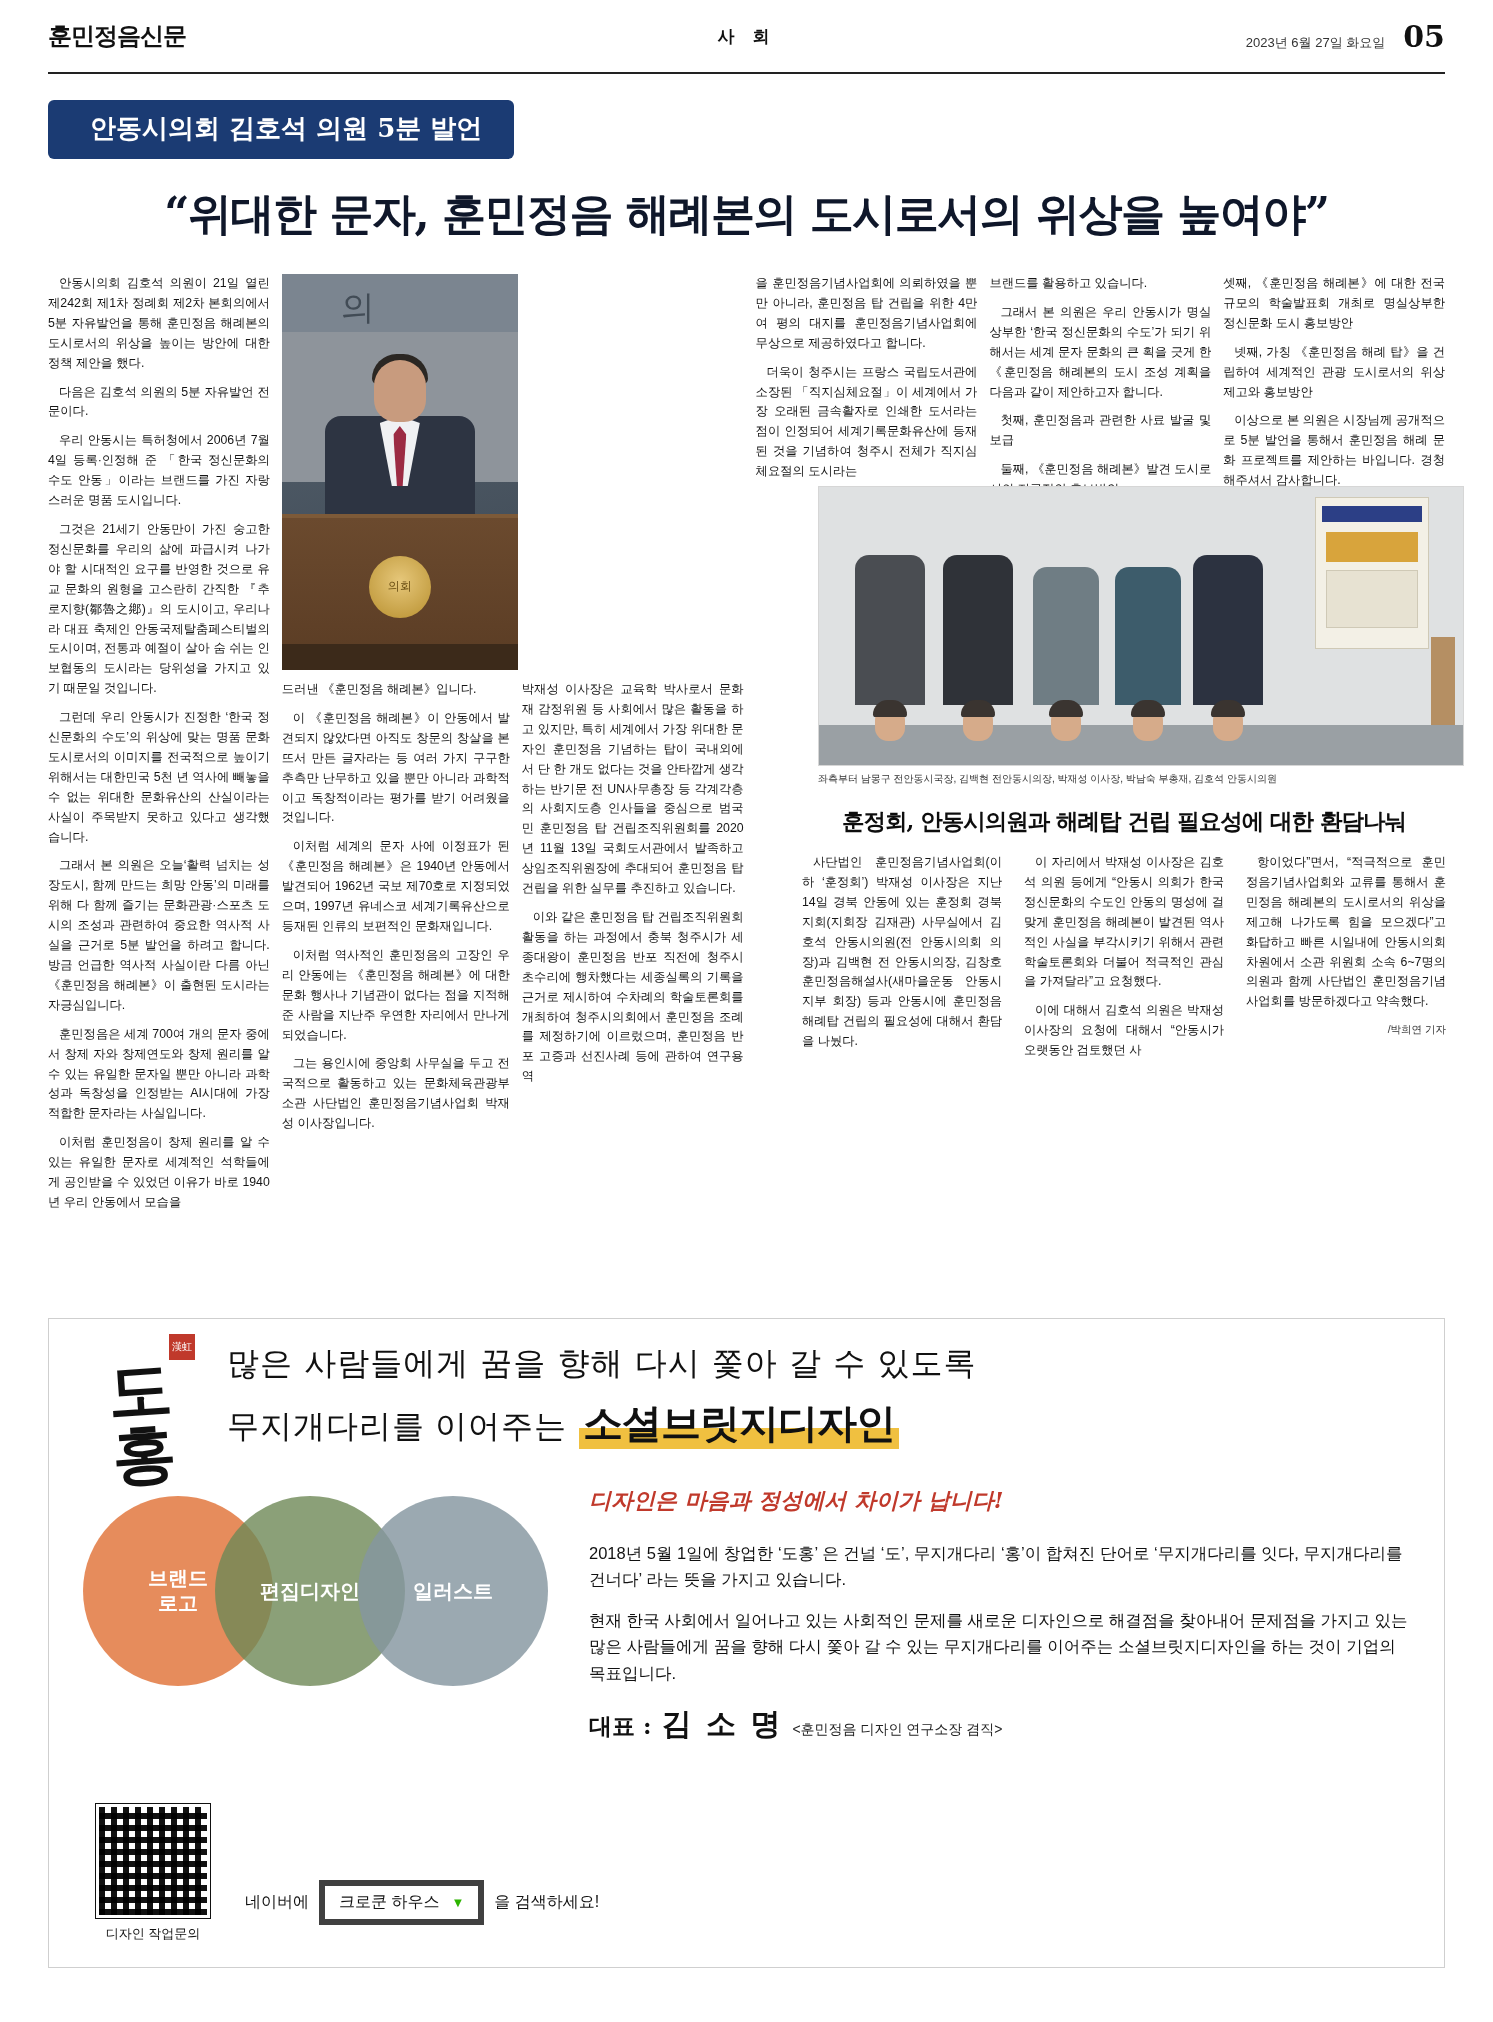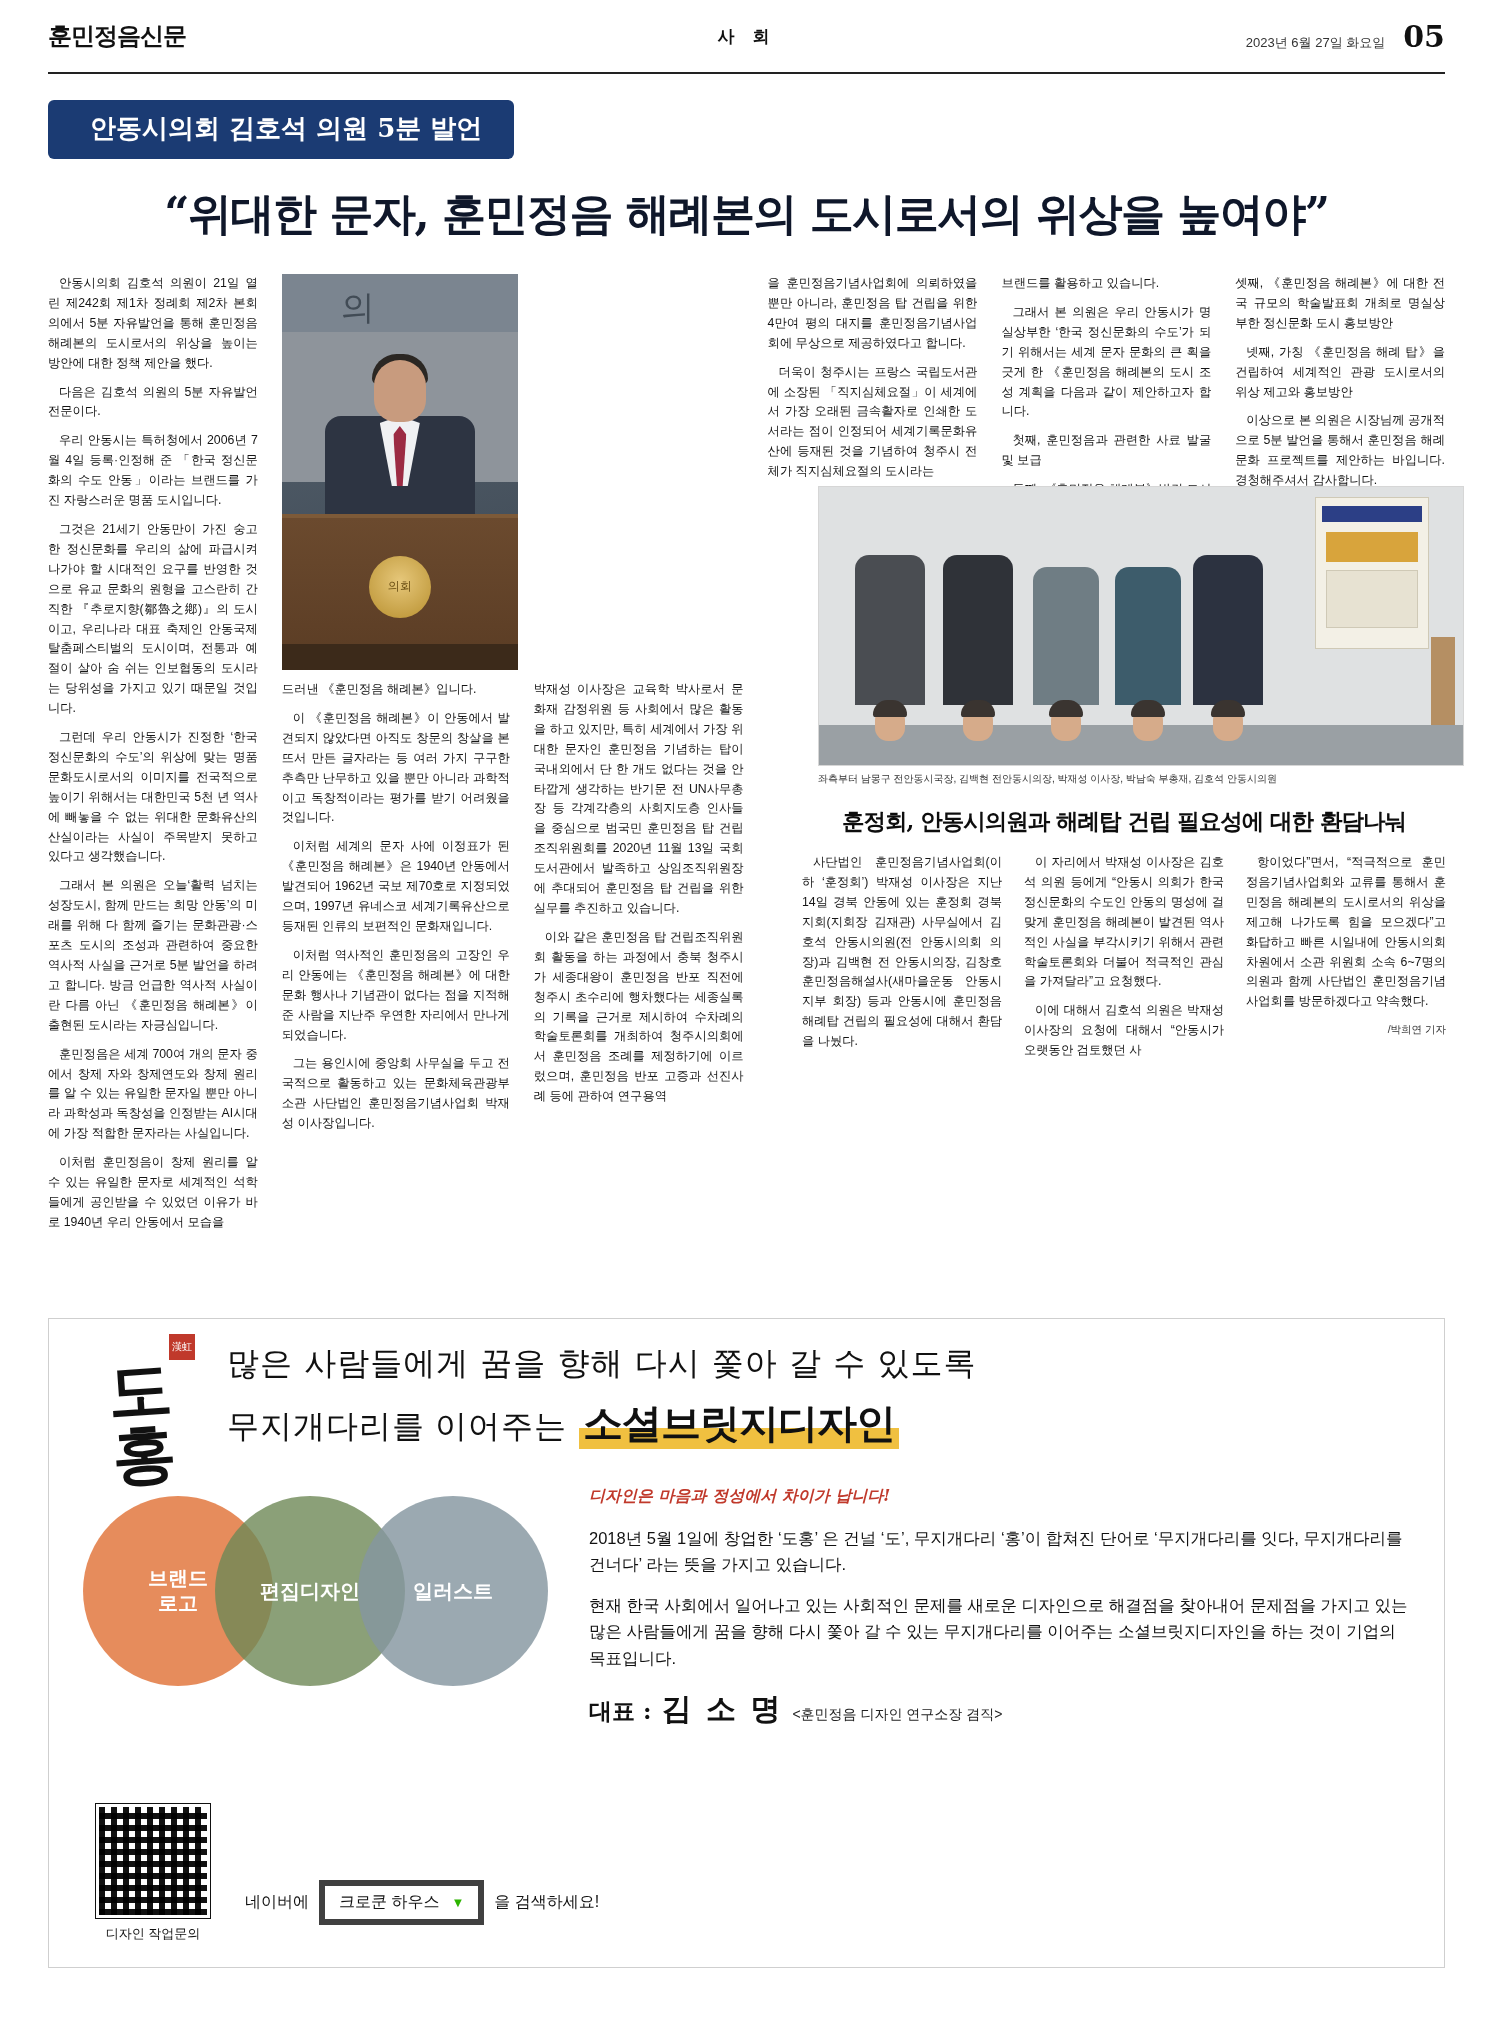--- a/index.html
+++ b/index.html
@@ -88,21 +88,21 @@
     font-weight: bold;
     font-size: 44px;
     letter-spacing: -1.5px;
     color: #0f172a;
   }
 
   
   .article {
     margin-top: 30px;
     display: flex;
-    gap: 24px;
+    gap: 12px;
     position: relative;
   }
   .col {
     width: 228px;
     font-size: 12.3px;
     line-height: 1.62;
     text-align: justify;
     color: #151515;
   }
   .col p {
@@ -441,23 +441,23 @@
   }
 
   .ad-right {
     flex: 1 1 auto;
     padding-left: 6px;
   }
   .ad-script {
     font-family: "DejaVu Serif", serif;
     font-style: italic;
     font-weight: bold;
-    font-size: 16px;
+    font-size: 22px;
     color: #c0392b;
-    margin-bottom: 18px;
+    margin-bottom: 24px;
   }
   .ad-right p {
     font-size: 16.5px;
     line-height: 1.6;
     margin: 0 0 14px 0;
     color: #111;
   }
   .ad-ceo {
     margin-top: 18px;
     display: flex;

